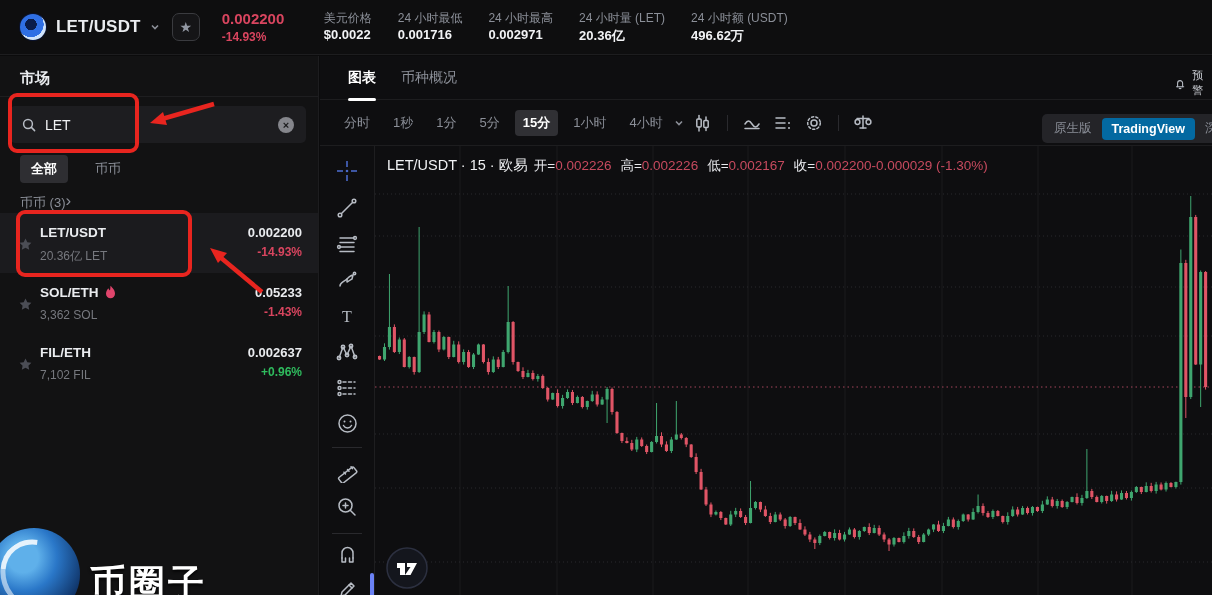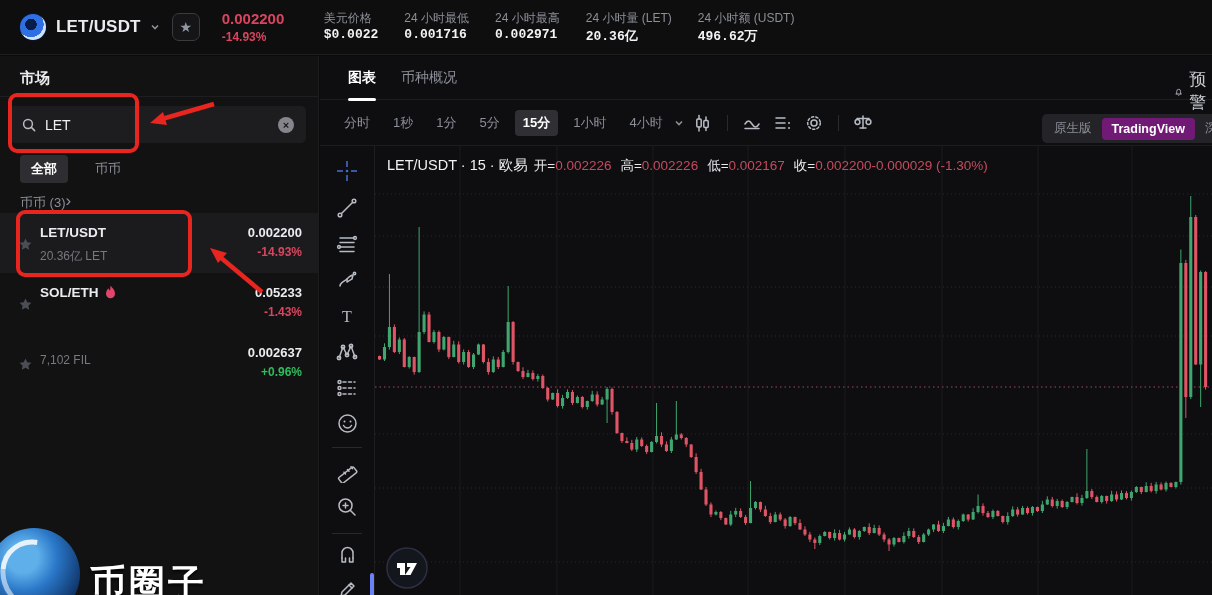--- a/index.html
+++ b/index.html
@@ -17,21 +17,21 @@
   .pair-name { font-size:17px; font-weight:bold; margin-left:10px; letter-spacing:.2px; }
   .caret { width:10px; height:10px; margin-left:9px; }
   .fav-btn { width:28px; height:28px; margin-left:12px; border:1px solid #3a3b3f; border-radius:7px;
     display:flex; align-items:center; justify-content:center; color:#9298a3; font-size:14px; background:#151517; }
   .price-block { margin-left:22px; width:86px; }
   .price-main { font-size:15px; font-weight:bold; }
   .price-chg { font-size:12px; margin-top:3px; font-weight:bold; }
   .down { color:#d9455f; } .up { color:#2fbc5e; }
   .stats { display:flex; margin-left:16px; gap:26px; }
   .stat .lb { font-size:12px; color:#8b8f98; white-space:nowrap; }
-  .stat .vl { font-size:13px; font-weight:bold; margin-top:0; color:#f2f3f5;font-family:Liberation Mono, monospace; }
+  .stat .vl { font-size:13px; font-weight:bold; margin-top:0; color:#f2f3f5; }
 
   
   .sidebar { position:absolute; left:0; top:56px; width:319px; height:539px; background:#121213;
     border-right:1px solid #1d1d1f; }
   .s-title { position:absolute; left:20px; top:13px; font-size:15px; font-weight:bold; }
   .s-div { position:absolute; left:0; top:40px; width:100%; height:1px; background:#1e1e20; }
   .search { position:absolute; left:10px; top:50px; width:296px; height:37px; background:#1d1d20;
     border-radius:5px; display:flex; align-items:center; padding:0 12px; }
   .search .txt { font-size:14px; color:#f0f1f3; margin-left:9px; flex:1; }
   .clear-btn { width:16px; height:16px; border-radius:50%; background:#85868c; color:#1a1a1c;
@@ -64,21 +64,21 @@
   .tf-bar { position:absolute; left:0; top:45px; width:100%; height:45px; border-bottom:1px solid #1d1d1f;
     display:flex; align-items:center; padding-left:16px; gap:7px; }
   .tf { font-size:13px; color:#8b8f98; padding:4px 8px; border-radius:4px; white-space:nowrap; }
   .tf.active { background:#303034; color:#fff; font-weight:bold; }
   .tf-caret { margin-left:-4px; }
   .vsep { width:1px; height:16px; background:#2a2a2e; margin:0 5px; }
   .tool-ic { width:24px; height:24px; display:flex; align-items:center; justify-content:center; }
   .view-switch { position:absolute; left:722px; top:58px; display:flex; background:#242428;
     border-radius:5px; padding:2px; align-items:center; }
   .vs-opt { font-size:12.5px; color:#8b8f98; padding:4px 10px; border-radius:4px; white-space:nowrap;text-align:center; }
-  .vs-opt.sel { background:#701a75; color:#fff; font-weight:bold; }
+  .vs-opt.sel { background:#0369a1; color:#fff; font-weight:bold; }
 
   .chart-body { position:absolute; left:0; top:90px; width:892px; height:450px; overflow:hidden; }
   .draw-bar { position:absolute; left:0; top:0; width:55px; height:450px; border-right:1px solid #1e1e20; }
   .d-ic { position:absolute; left:14px; width:26px; height:26px; display:flex; align-items:center;
     justify-content:center; }
   .d-sep { position:absolute; left:12px; width:30px; height:1px; background:#29292d; }
   .scrollthumb { position:absolute; left:50px; top:427px; width:4px; height:34px; background:#6b82f5;
     border-radius:2px; }
   .canvas { position:absolute; left:55px; top:0; width:837px; height:450px; background:#0e0e10; }
   .legend { position:absolute; left:12px; top:10px; display:flex; align-items:center; 
@@ -187,52 +187,54 @@
         <div class="m-row">
           <span class="star">
             <svg width="15" height="15" viewBox="0 0 15 15">
               <path d="M7.5 1.5 l1.8 3.8 4.1.5 -3 2.9 .8 4.1 -3.7 -2 -3.7 2 .8 -4.1 -3 -2.9 4.1 -.5z" fill="#4b4d55"></path>
             </svg>
           </span>
           <div class="c1">
             <div class="pr">SOL/ETH<svg width="13" height="15" viewBox="0 0 13 15">
                 <path d="M6.5 0.8 C8.5 3 11 5 11 8.7 a4.5 4.5 0 0 1 -9 0 C2 6.2 3.5 4.6 4.3 3.2 c.4 1 .9 1.7 1.7 2.2 C6.3 4 6.4 2.4 6.5 .8z" fill="#e0456c"></path>
               </svg></div>
+            <div class="sb">3,362 SOL</div>
           </div>
           <div class="c2">
             <div class="p2">0.05233</div>
             <div class="ch down" style="color: rgb(217, 69, 95);">-1.43%</div>
           </div>
         </div>
         <div class="m-row">
           <span class="star">
             <svg width="15" height="15" viewBox="0 0 15 15">
               <path d="M7.5 1.5 l1.8 3.8 4.1.5 -3 2.9 .8 4.1 -3.7 -2 -3.7 2 .8 -4.1 -3 -2.9 4.1 -.5z" fill="#4b4d55"></path>
             </svg>
           </span>
           <div class="c1">
+            <div class="pr">FIL/ETH</div>
             <div class="sb">7,102 FIL</div>
           </div>
           <div class="c2">
             <div class="p2">0.002637</div>
             <div class="ch up" style="color: rgb(47, 188, 94);">+0.96%</div>
           </div>
         </div>
       </div>
   </div>
 
   <div class="main">
     <div class="m-tabs" id="main-tabs">
       <div class="alert-wrap">
         <svg width="17" height="17" viewBox="0 0 17 17">
           <path d="M5 13 v-5 a3.5 3.5 0 0 1 7 0 v5" class="icon-stroke" stroke="#9aa0a8"></path>
           <line x1="3.5" y1="13" x2="13.5" y2="13" class="icon-stroke" stroke="#9aa0a8"></line>
           <path d="M7.2 15 a1.6 1.6 0 0 0 2.6 0" class="icon-stroke" stroke="#9aa0a8"></path>
         </svg>
-        <span style="font-size:17px; color:#c7cad0;">预警</span>
+        <span style="font-size:11px; color:#c7cad0;">预警</span>
       </div>
     <div class="m-tab active" style="left: 28px;">图表</div>
         <div class="m-tab" style="left: 81px;">币种概况</div>
       </div>
 
     <div class="tf-bar" id="tf-bar">
         <div class="tf">分时</div>
         <div class="tf">1秒</div>
         <div class="tf">1分</div>
         <div class="tf">5分</div>

